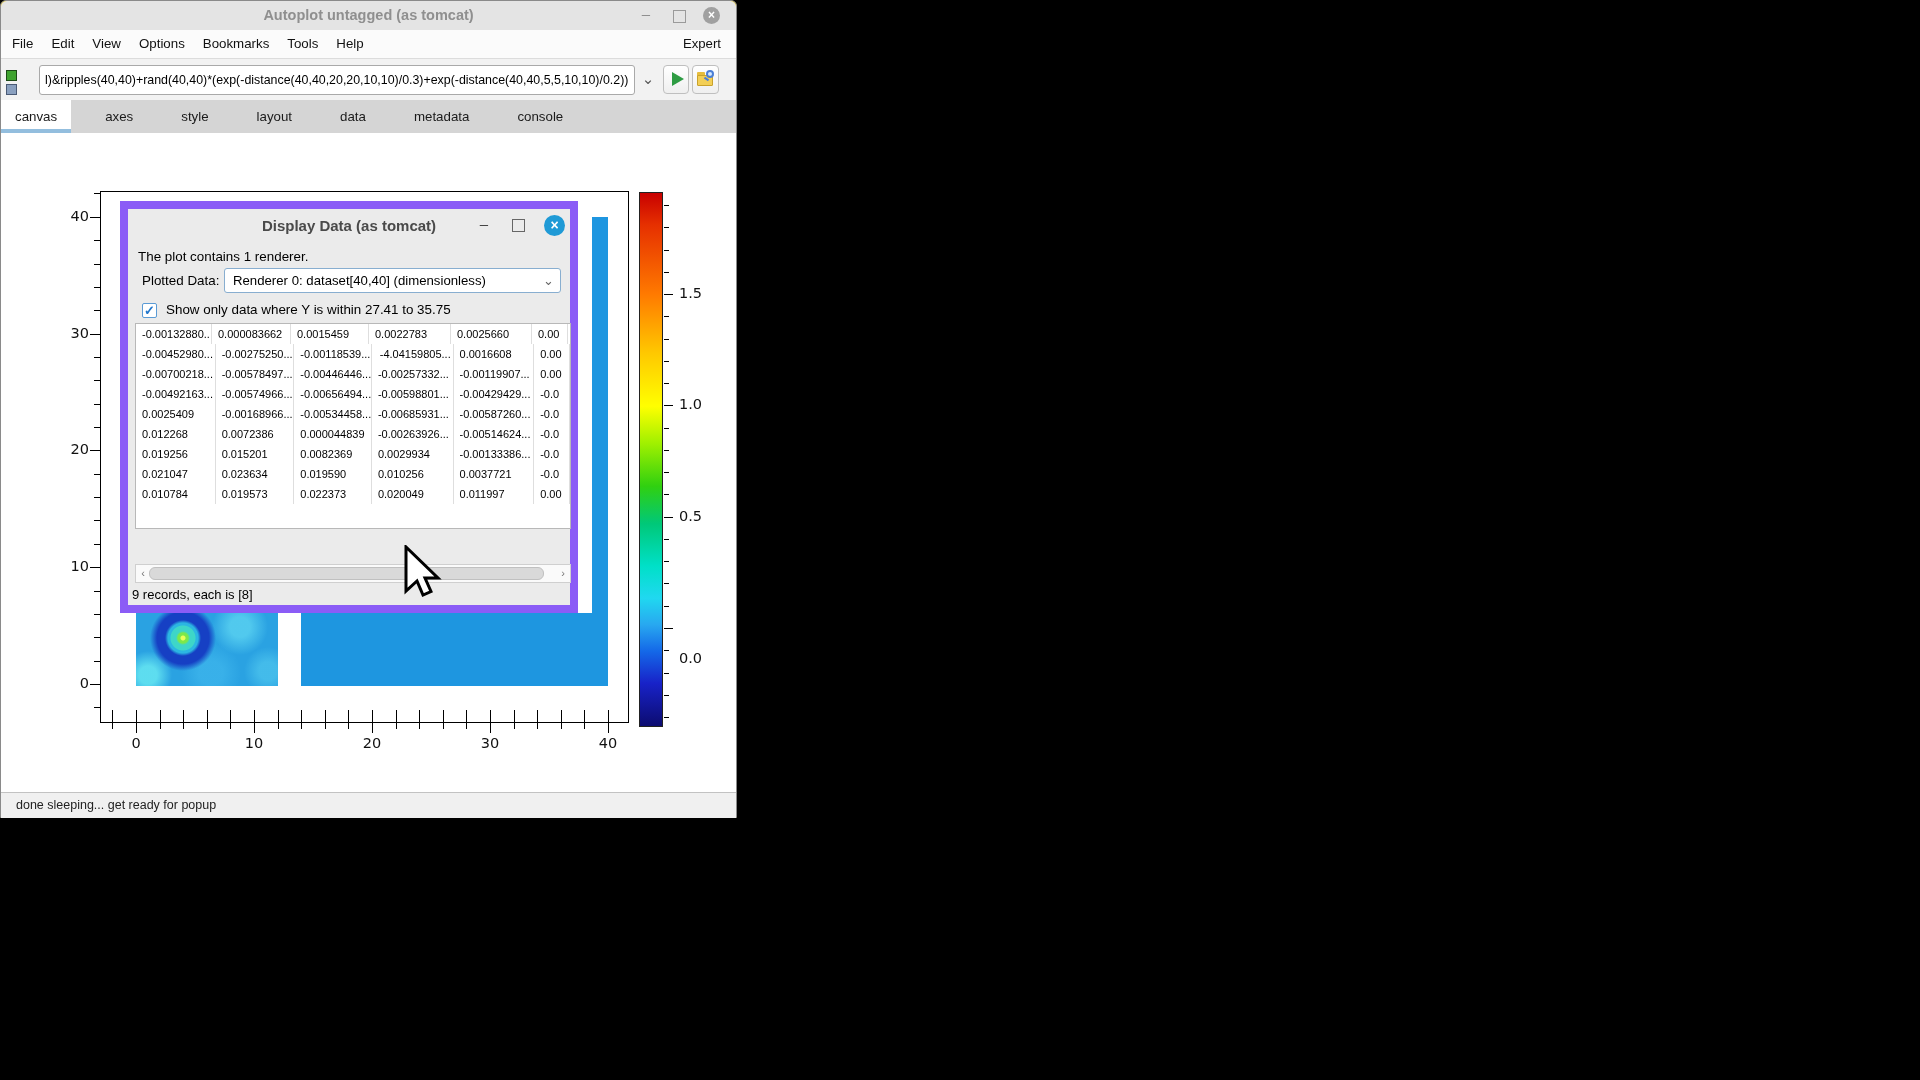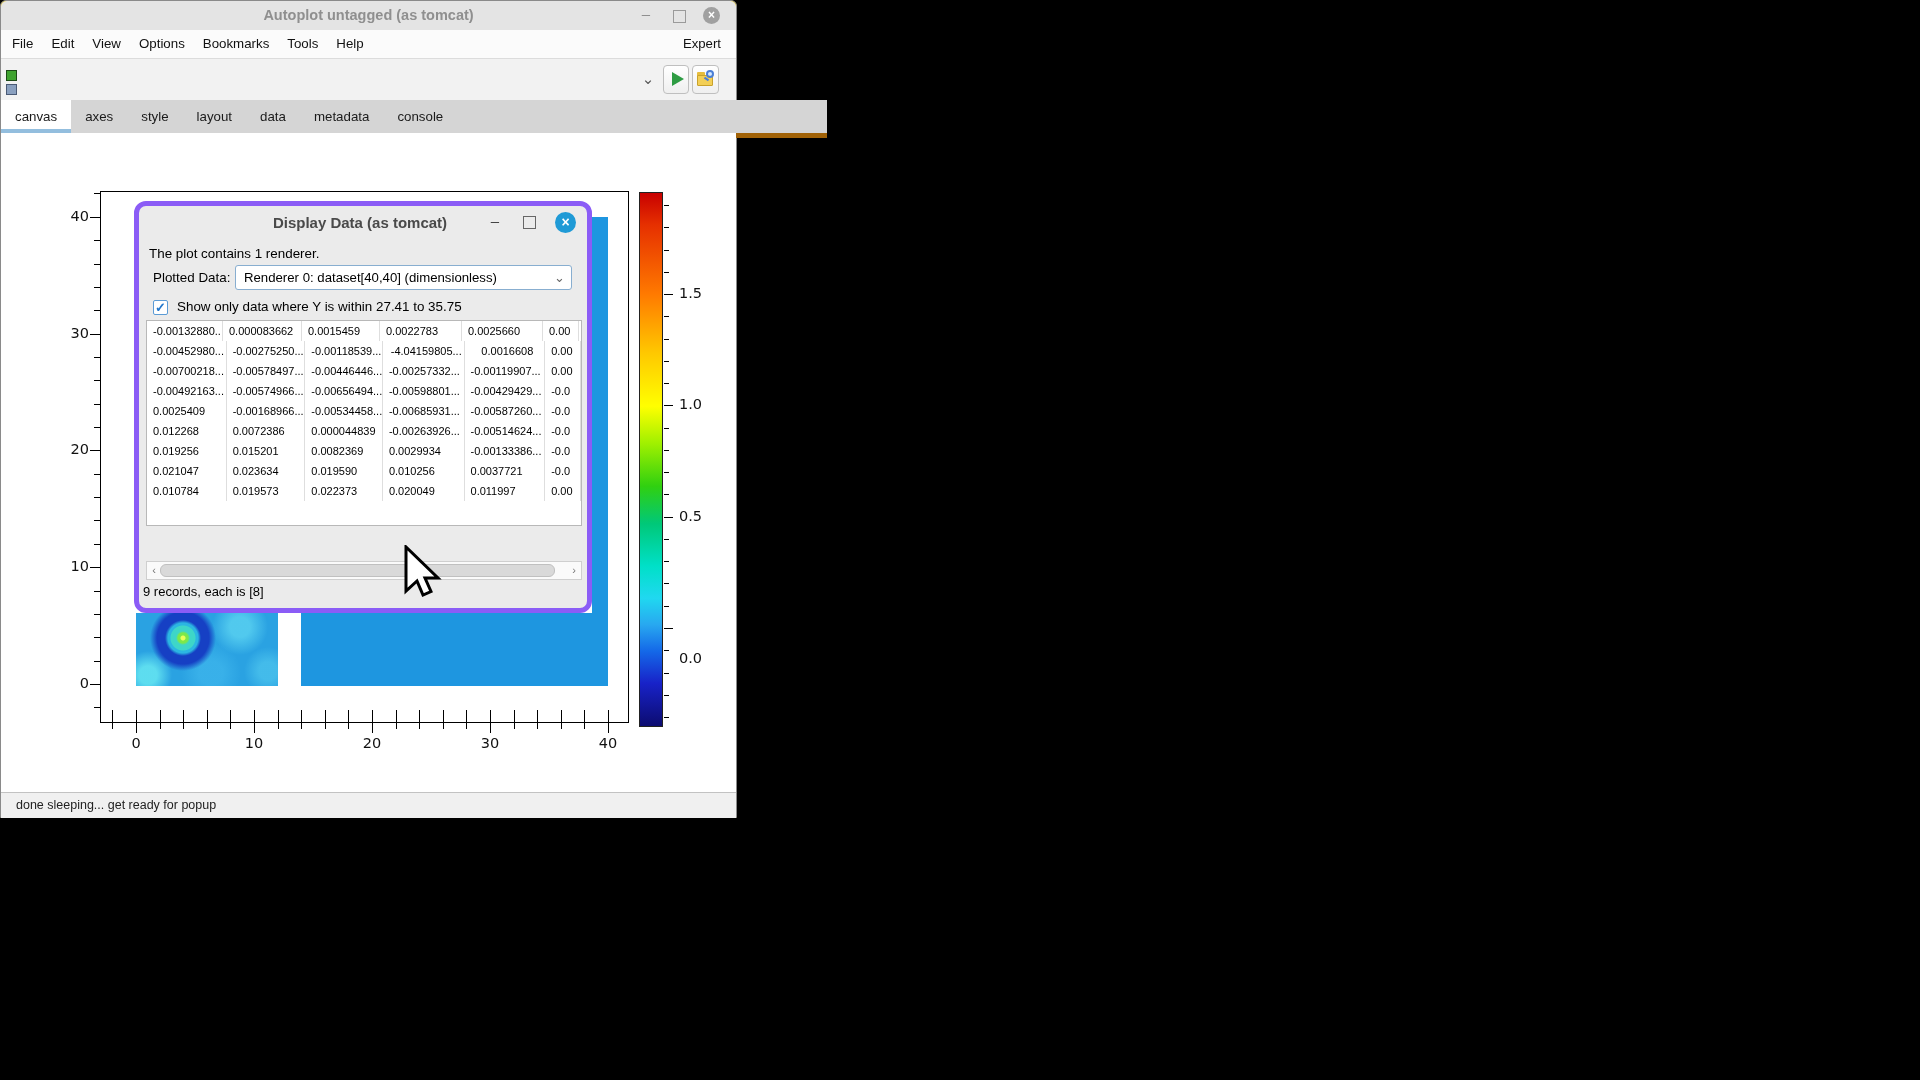--- a/index.html
+++ b/index.html
@@ -38,42 +38,42 @@
   .play-tri{position:absolute;left:8px;top:6px;width:0;height:0;border-left:12px solid #2e9c43;
             border-top:7.5px solid transparent;border-bottom:7.5px solid transparent;}
   .btn-open{left:691px;width:27px;}
   .folder-body{position:absolute;left:4px;top:9px;width:16px;height:11px;background:#f3cf56;
                border:1px solid #c9a22c;border-radius:1px;box-sizing:border-box;}
   .folder-tab{position:absolute;left:4px;top:6px;width:8px;height:4px;background:#e6bd3e;border-radius:1px 1px 0 0;}
   .mag-glass{position:absolute;left:13px;top:4px;width:8px;height:8px;border:2px solid #4a7ed6;
              border-radius:50%;background:rgba(205,228,255,.85);box-sizing:border-box;}
   .mag-handle{position:absolute;left:11px;top:12px;width:5px;height:2px;background:#4a7ed6;transform:rotate(35deg);}
   
-  .tabstrip{position:absolute;left:0;top:99px;width:826px;height:33px;background:#d5d5d5;
-            border-bottom:5px solid #a16207;display:flex;box-sizing:content-box;font-size:13.3px;color:#1a1a1a;}
+  .tabstrip{position:absolute;left:0;top:99px;width:735px;height:33px;background:#d5d5d5;
+            border-bottom:3px solid #a16207;display:flex;box-sizing:content-box;font-size:13.3px;color:#1a1a1a;gap:20px;}
   .tab{line-height:33px;padding:0 14px;cursor:default;}
   .tab.selected{background:#fff;box-shadow:inset 0 -4px 0 #93bede;padding:0 14px;}
   
   .canvas{position:absolute;left:0;top:132px;width:735px;height:659px;background:#fff;}
   .plot-frame{position:absolute;left:99px;top:190px;width:529px;height:532px;border:1px solid #000;box-sizing:border-box;}
   .tick{position:absolute;background:#000;}
   .tick-label{position:absolute;font-family:"DejaVu Sans",sans-serif;font-size:14.5px;color:#111;}
   .colorbar{position:absolute;left:638px;top:191px;width:24px;height:535px;border:1px solid #222;box-sizing:border-box;}
   .heat-strip{position:absolute;left:591px;top:216px;width:16px;height:469px;background:#1e96e0;}
   .heat-flat{position:absolute;left:300px;top:612px;width:307px;height:73px;background:#1e96e0;}
   .heat-ripple{position:absolute;left:135px;top:612px;width:142px;height:73px;background:
     radial-gradient(circle at 47px 25px, #eaff5a 0 2px, #7ce84a 3px 5px, #3ed6c8 7px 12px, #2bb6e2 13px 15px, #1640c4 18px 26px, rgba(34,136,220,0) 33px),
     radial-gradient(circle at 12px 62px, rgba(96,224,240,.95) 0 9px, rgba(96,224,240,0) 24px),
     radial-gradient(circle at 104px 14px, rgba(88,208,240,.85) 0 10px, rgba(88,208,240,0) 28px),
     radial-gradient(circle at 132px 58px, rgba(70,190,235,.9) 0 9px, rgba(70,190,235,0) 24px),
     radial-gradient(circle at 75px 60px, rgba(60,180,235,.8) 0 12px, rgba(60,180,235,0) 30px),
     #2aa2e2;}
   
-  .dialog{position:absolute;left:133px;top:200px;width:458px;height:412px;border:5px solid #8b5cf6;
-          background:#ebebeb;box-sizing:border-box;border-radius:12px;}
+  .dialog{position:absolute;left:119px;top:200px;width:458px;height:412px;border:8px solid #8b5cf6;
+          background:#ebebeb;box-sizing:border-box;border-radius:0;}
   .dd-inner{position:relative;width:442px;height:396px;font-size:13.3px;color:#000;}
   .dd-titlebar{position:absolute;left:0;top:0;width:100%;height:34px;border-radius:6px 6px 0 0;}
   .dd-title{position:absolute;width:100%;text-align:center;line-height:34px;font-weight:bold;
             font-size:15px;color:#4a4a4a;}
   .dd-min{position:absolute;left:348px;top:0;width:16px;line-height:30px;text-align:center;color:#444;font-size:15px;}
   .dd-max{position:absolute;left:384px;top:10px;width:11px;height:11px;border:1.5px solid #666;box-sizing:content-box;}
   .dd-close{position:absolute;left:416px;top:6px;width:21px;height:21px;border-radius:50%;background:#1f9ad6;
             color:#fff;text-align:center;line-height:20px;font-size:14px;font-weight:bold;}
   .dd-intro{position:absolute;left:10px;top:40px;font-size:13.4px;}
   .dd-plotted-label{position:absolute;left:14px;top:64px;font-size:13.4px;}
@@ -124,20 +124,21 @@
         <span class="menu-item">Options</span>
         <span class="menu-item">Bookmarks</span>
         <span class="menu-item">Tools</span>
         <span class="menu-item">Help</span>
         <span class="menubar-expert">Expert</span>
     </div>
 
     <div class="toolbar"></div>
     <div class="sq-green"></div>
     <div class="sq-gray"></div>
+    <div class="uri-input">l)&amp;ripples(40,40)+rand(40,40)*(exp(-distance(40,40,20,20,10,10)/0.3)+exp(-distance(40,40,5,5,10,10)/0.2))</div>
     <div class="uri-dd">⌄</div>
     <div class="tool-btn btn-play">
       <span class="play-tri"></span>
     </div>
     <div class="tool-btn btn-open">
       <span class="folder-tab"></span>
       <span class="folder-body"></span>
       <span class="mag-glass"></span>
       <span class="mag-handle"></span>
     </div>
@@ -292,21 +293,21 @@
                 <div class="dd-td" style="width: 78px;">0.0015459</div>
                 <div class="dd-td" style="width: 82px;">0.0022783</div>
                 <div class="dd-td" style="width: 81px;">0.0025660</div>
                 <div class="dd-td" style="width: 36px;">0.00</div>
               </div>
               <div class="dd-tr">
                 <div class="dd-td" style="width: 80px;">-0.00452980...</div>
                 <div class="dd-td" style="width: 79px;">-0.00275250...</div>
                 <div class="dd-td" style="width: 78px;">-0.00118539...</div>
                 <div class="dd-td" style="width: 82px; text-align: center;">-4.04159805...</div>
-                <div class="dd-td" style="width: 81px; text-align: center;">0.0016608</div>
+                <div class="dd-td" style="width: 81px;">0.0016608</div>
                 <div class="dd-td" style="width: 36px;">0.00</div>
               </div>
               <div class="dd-tr">
                 <div class="dd-td" style="width: 80px;">-0.00700218...</div>
                 <div class="dd-td" style="width: 79px;">-0.00578497...</div>
                 <div class="dd-td" style="width: 78px;">-0.00446446...</div>
                 <div class="dd-td" style="width: 82px;">-0.00257332...</div>
                 <div class="dd-td" style="width: 81px;">-0.00119907...</div>
                 <div class="dd-td" style="width: 36px;">0.00</div>
               </div>

